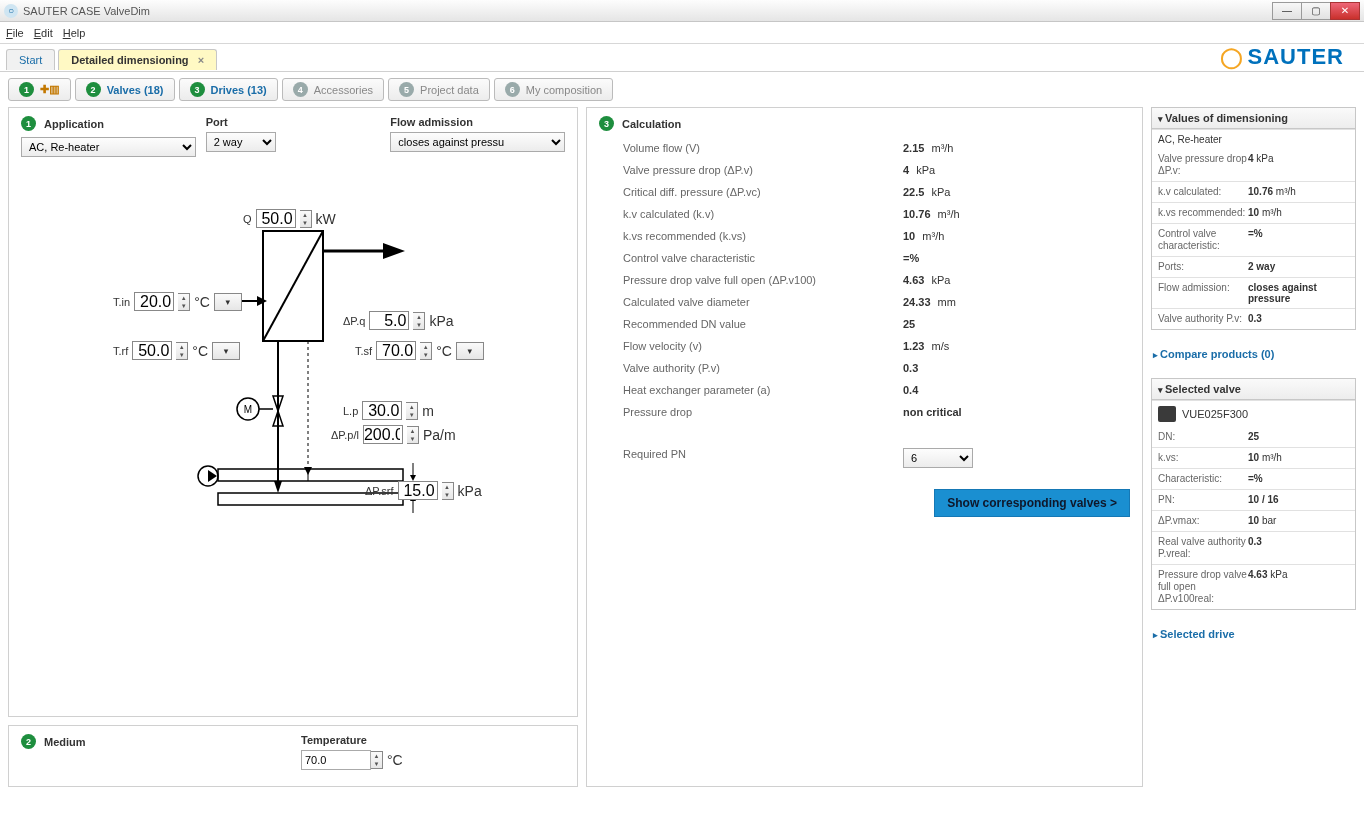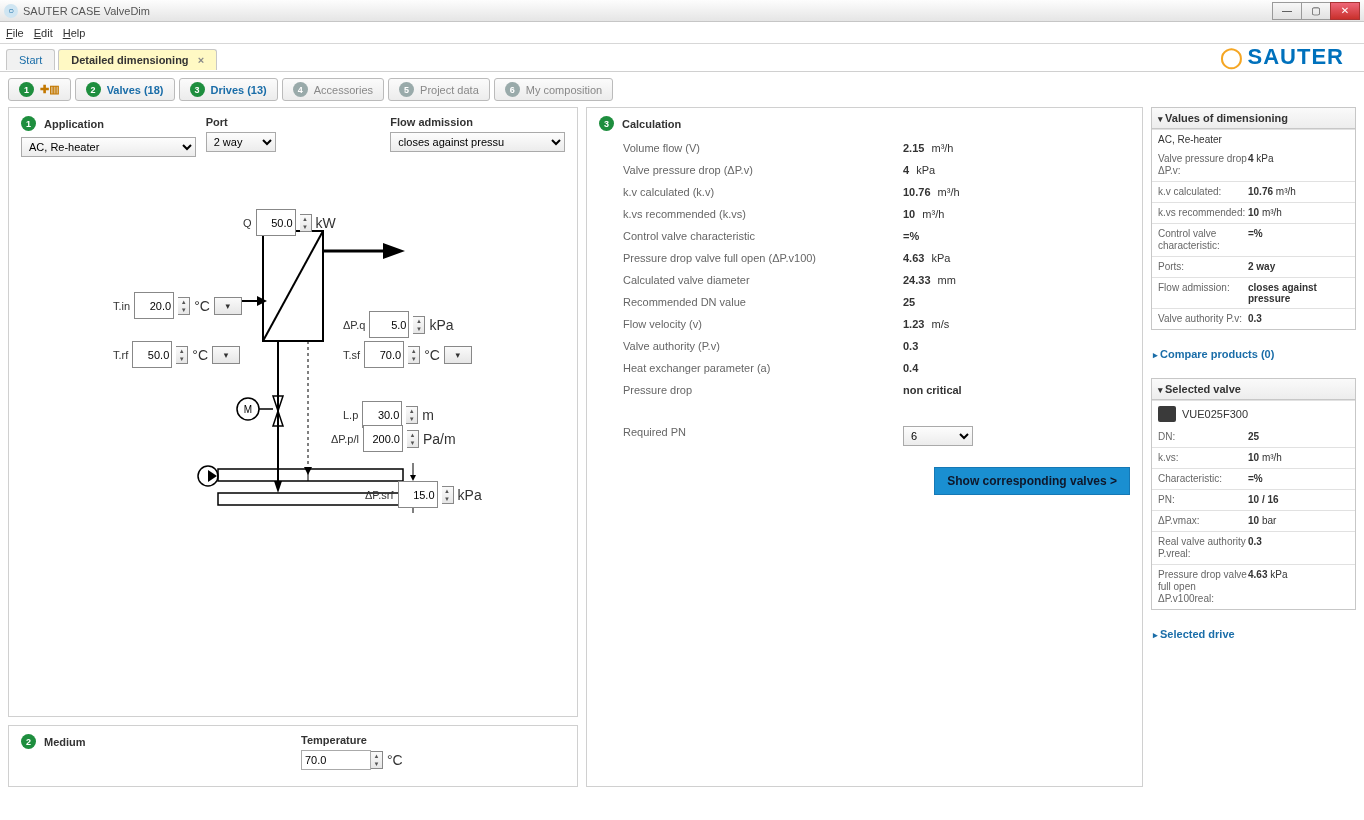--- a/index.html
+++ b/index.html
@@ -41,21 +41,21 @@
   .row3 > div { flex:1 }
   .lbl { font-weight:bold; margin-bottom:4px; display:block }
   select, input.txt { border:1px solid #aaa; background:#fff; height:20px; font-size:11px; padding:1px 3px }
   select { background:linear-gradient(#fdfdfd,#ececec) }
   .sel { width:100% }
 
   .diagram-wrap { flex:1; padding:20px 20px 10px 20px; display:flex; align-items:flex-start; justify-content:center }
   .diagram { position:relative; width:360px; height:360px }
   .din { position:absolute; display:flex; align-items:center; gap:4px; font-size:11px }
   .din label { color:#333 }
-  .din input { width:40px; height:27px; border:1px solid #888; text-align:right; padding-right:2px; font-size:11px }
+  .din input { width:40px; height:19px; border:1px solid #888; text-align:right; padding-right:2px; font-size:16px }
   .spin { width:12px;height:18px; border:1px solid #888; border-left:none; background:linear-gradient(#fafafa,#e6e6e6); display:flex; flex-direction:column }
   .spin div{ flex:1; font-size:6px; text-align:center; line-height:8px; color:#555 }
   .unit { font-size:14px }
   .usel { width:28px;height:18px;border:1px solid #888;background:linear-gradient(#fafafa,#e6e6e6); font-size:9px; display:flex;align-items:center;justify-content:center }
 
   
   .calc-row { display:flex; padding:5px 0; font-size:11px }
   .calc-row .k { flex:0 0 280px; color:#666 }
   .calc-row .v { font-weight:bold; color:#333 }
   .calc-row .u { font-weight:normal; margin-left:4px }
@@ -229,21 +229,21 @@
           </div>
           <div class="din" style="left:230px;top:130px">
             <label>ΔP.q</label>
               <input value="5.0" style="">
               <div class="spin">
                 <div>▲</div>
                 <div>▼</div>
               </div>
               <span class="unit">kPa</span>
           </div>
-          <div class="din" style="left:230px;top:160px">
+          <div class="din" style="left:242px;top:160px">
             <label>T.sf</label>
               <input value="70.0" style="">
               <div class="spin">
                 <div>▲</div>
                 <div>▼</div>
               </div>
               <span class="unit">°C</span>
               <div class="usel">▾</div>
           </div>
           <div class="din" style="left:230px;top:220px">
@@ -309,20 +309,24 @@
       <div id="calc-rows" style="padding-left:24px">
           <div class="calc-row">
             <div class="k">Volume flow (V)</div>
             <div class="v">2.15<span class="u">  m³/h</span></div>
           </div>
           <div class="calc-row">
             <div class="k">Valve pressure drop (ΔP.v)</div>
             <div class="v">4<span class="u">  kPa</span></div>
           </div>
           <div class="calc-row">
+            <div class="k">Critical diff. pressure (ΔP.vc)</div>
+            <div class="v">22.5<span class="u">  kPa</span></div>
+          </div>
+          <div class="calc-row">
             <div class="k">k.v calculated (k.v)</div>
             <div class="v">10.76<span class="u">  m³/h</span></div>
           </div>
           <div class="calc-row">
             <div class="k">k.vs recommended (k.vs)</div>
             <div class="v">10<span class="u">  m³/h</span></div>
           </div>
           <div class="calc-row">
             <div class="k">Control valve characteristic</div>
             <div class="v">=%<span class="u">  </span></div>

